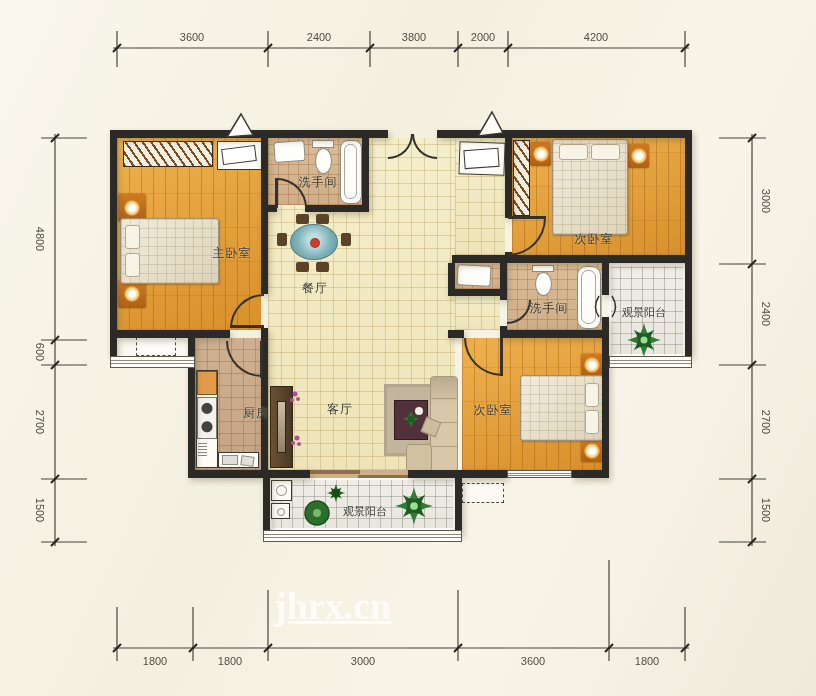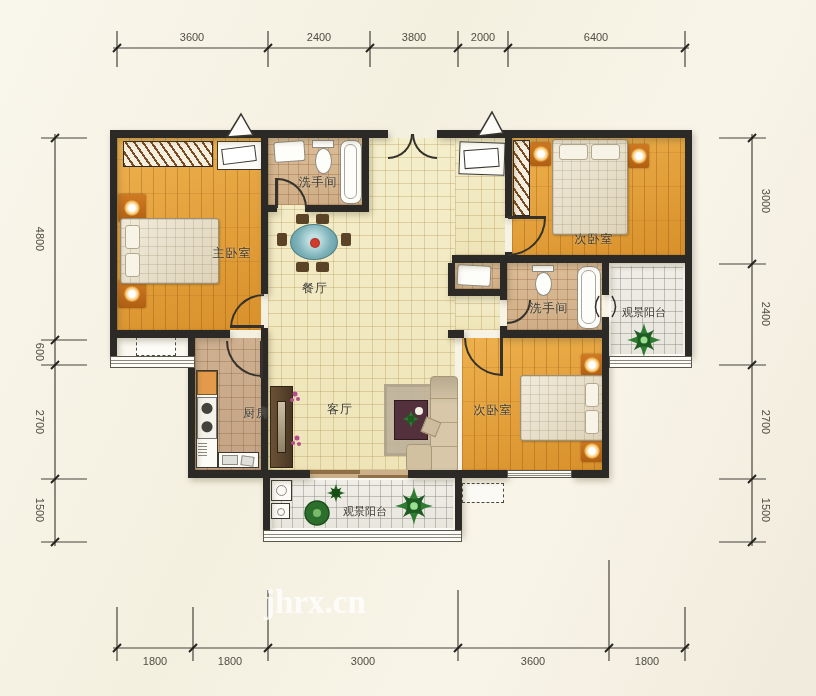--- a/index.html
+++ b/index.html
@@ -65,21 +65,21 @@
   .room-label{position:absolute;transform:translate(-50%,-50%);font-size:12px;color:#3a392f;
     letter-spacing:1px;white-space:nowrap;text-shadow:0 0 2px rgba(255,255,255,.5);}
   .room-label.sm{font-size:11px;letter-spacing:0;}
   .dim{position:absolute;transform:translate(-50%,-50%);font-family:"Liberation Sans",sans-serif;
     font-size:11px;color:#504e45;white-space:nowrap;}
   .dim.v{transform:translate(-50%,-50%) rotate(90deg);}
   
   .watermark{position:absolute;left:262px;top:584px;display:flex;align-items:baseline;
     color:rgba(255,255,255,.65);white-space:nowrap;text-shadow:0 0 1px rgba(255,255,255,.35);}
   .watermark .cn{font-size:41px;font-weight:bold;font-style:italic;letter-spacing:-2px;}
-  .watermark .en{font-size:33px;font-weight:bold;margin-left:2px;font-family:"Liberation Serif",serif;}
+  .watermark .en{font-size:38px;font-weight:bold;margin-left:12px;font-family:"Liberation Serif",serif;text-decoration:underline;}
   svg.overlay{position:absolute;left:0;top:0;pointer-events:none;}
 </style>
 </head>
 <body>
 
 <div id="canvas">
 
   <div class="floor wood" style="left:117px;top:138px;width:144px;height:192px;"></div>
   <div class="floor tile-c" style="left:268px;top:138px;width:187px;height:332px;"></div>
   <div class="floor tile-c" style="left:455px;top:138px;width:50px;height:117px;"></div>
@@ -253,21 +253,21 @@
   <div class="room-label sm" style="left:644px;top:312px;">观景阳台</div>
   <div class="room-label" style="left:256px;top:413px;">厨房</div>
   <div class="room-label" style="left:340px;top:409px;">客厅</div>
   <div class="room-label" style="left:493px;top:410px;">次卧室</div>
   <div class="room-label sm" style="left:365px;top:511px;">观景阳台</div>
 
   <div class="dim" style="left:192px;top:37px;">3600</div>
   <div class="dim" style="left:319px;top:37px;">2400</div>
   <div class="dim" style="left:414px;top:37px;">3800</div>
   <div class="dim" style="left:483px;top:37px;">2000</div>
-  <div class="dim" style="left:596px;top:37px;">6400</div>
+  <div class="dim" style="left:596px;top:37px;">4200</div>
 
   <div class="dim" style="left:155px;top:661px;">1800</div>
   <div class="dim" style="left:230px;top:661px;">1800</div>
   <div class="dim" style="left:363px;top:661px;">3000</div>
   <div class="dim" style="left:533px;top:661px;">3600</div>
   <div class="dim" style="left:647px;top:661px;">1800</div>
 
   <div class="dim v" style="left:40px;top:239px;">4800</div>
   <div class="dim v" style="left:40px;top:352px;">600</div>
   <div class="dim v" style="left:40px;top:422px;">2700</div>

